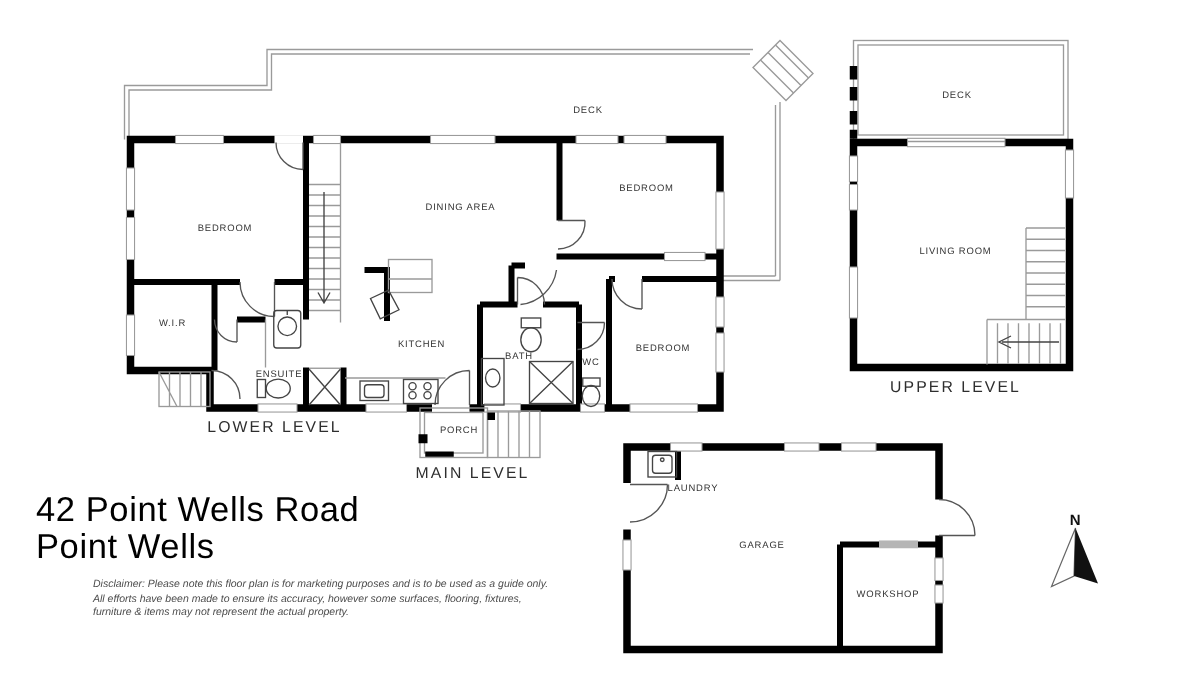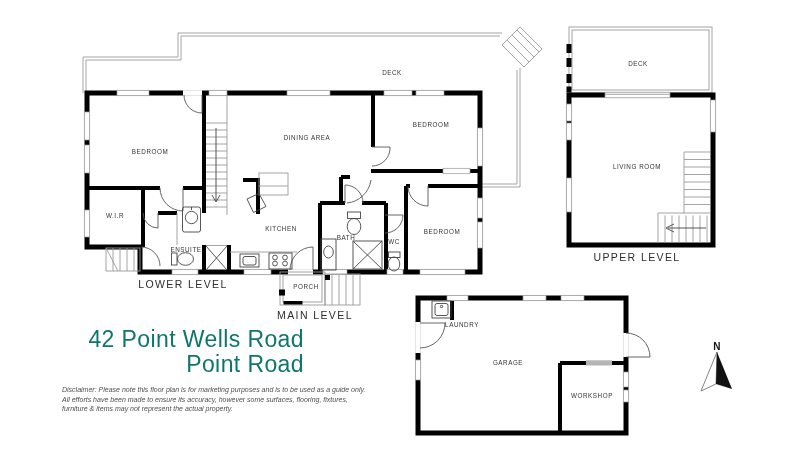--- a/index.html
+++ b/index.html
@@ -10,22 +10,22 @@
   .ll{font-size:10.5px;letter-spacing:1.4px;fill:#2e2e2e;text-anchor:middle;}
   .north{font-size:10px;font-weight:bold;fill:#111;text-anchor:middle;letter-spacing:.5px;}
   .wall{stroke:#000;fill:none;}
   .w5{stroke-width:5;}
   .w4{stroke-width:4;}
   .thin{stroke:#9a9a9a;stroke-width:.9;fill:none;}
   .fix{stroke:#444;stroke-width:.9;fill:none;}
   .door{stroke:#555;stroke-width:.9;fill:none;}
   .win{fill:#fff;stroke:#999;stroke-width:.7;}
   .gap{fill:#fff;stroke:none;}
-  .address{position:absolute;left:24px;top:327px;width:280px;text-align:right;
-           color:#0f766e;font-size:23px;line-height:25px;letter-spacing:.4px;}
+  .address{position:absolute;left:24px;top:327px;width:280px;text-align:left;
+           color:#000000;font-size:23px;line-height:25px;letter-spacing:.4px;}
   .disclaimer{position:absolute;left:62px;top:385px;width:320px;color:#4d4d4d;
               font-size:7px;font-style:italic;line-height:9.6px;}
 </style>
 </head>
 <body>
 
 <div id="stage">
 
 <svg width="800" height="450" viewBox="0 0 800 450">
 
@@ -213,21 +213,21 @@
 
   <g>
     <text class="north" x="717" y="350">N</text>
     <polygon points="717,352 701,391 716,384" fill="#ffffff" stroke="#666" stroke-width="0.8"></polygon>
     <polygon points="717,352 716,384 732,389" fill="#111111"></polygon>
   </g>
 </svg>
 
 <div class="address">
   <div>42 Point Wells Road</div>
-  <div>Point Road</div>
+  <div>Point Wells</div>
 </div>
 
 <div class="disclaimer">
   <div>Disclaimer: Please note this floor plan is for marketing purposes and is to be used as a guide only.</div>
   <div>All efforts have been made to ensure its accuracy, however some surfaces, flooring, fixtures,</div>
   <div>furniture &amp; items may not represent the actual property.</div>
 </div>
 
 </div>
 

